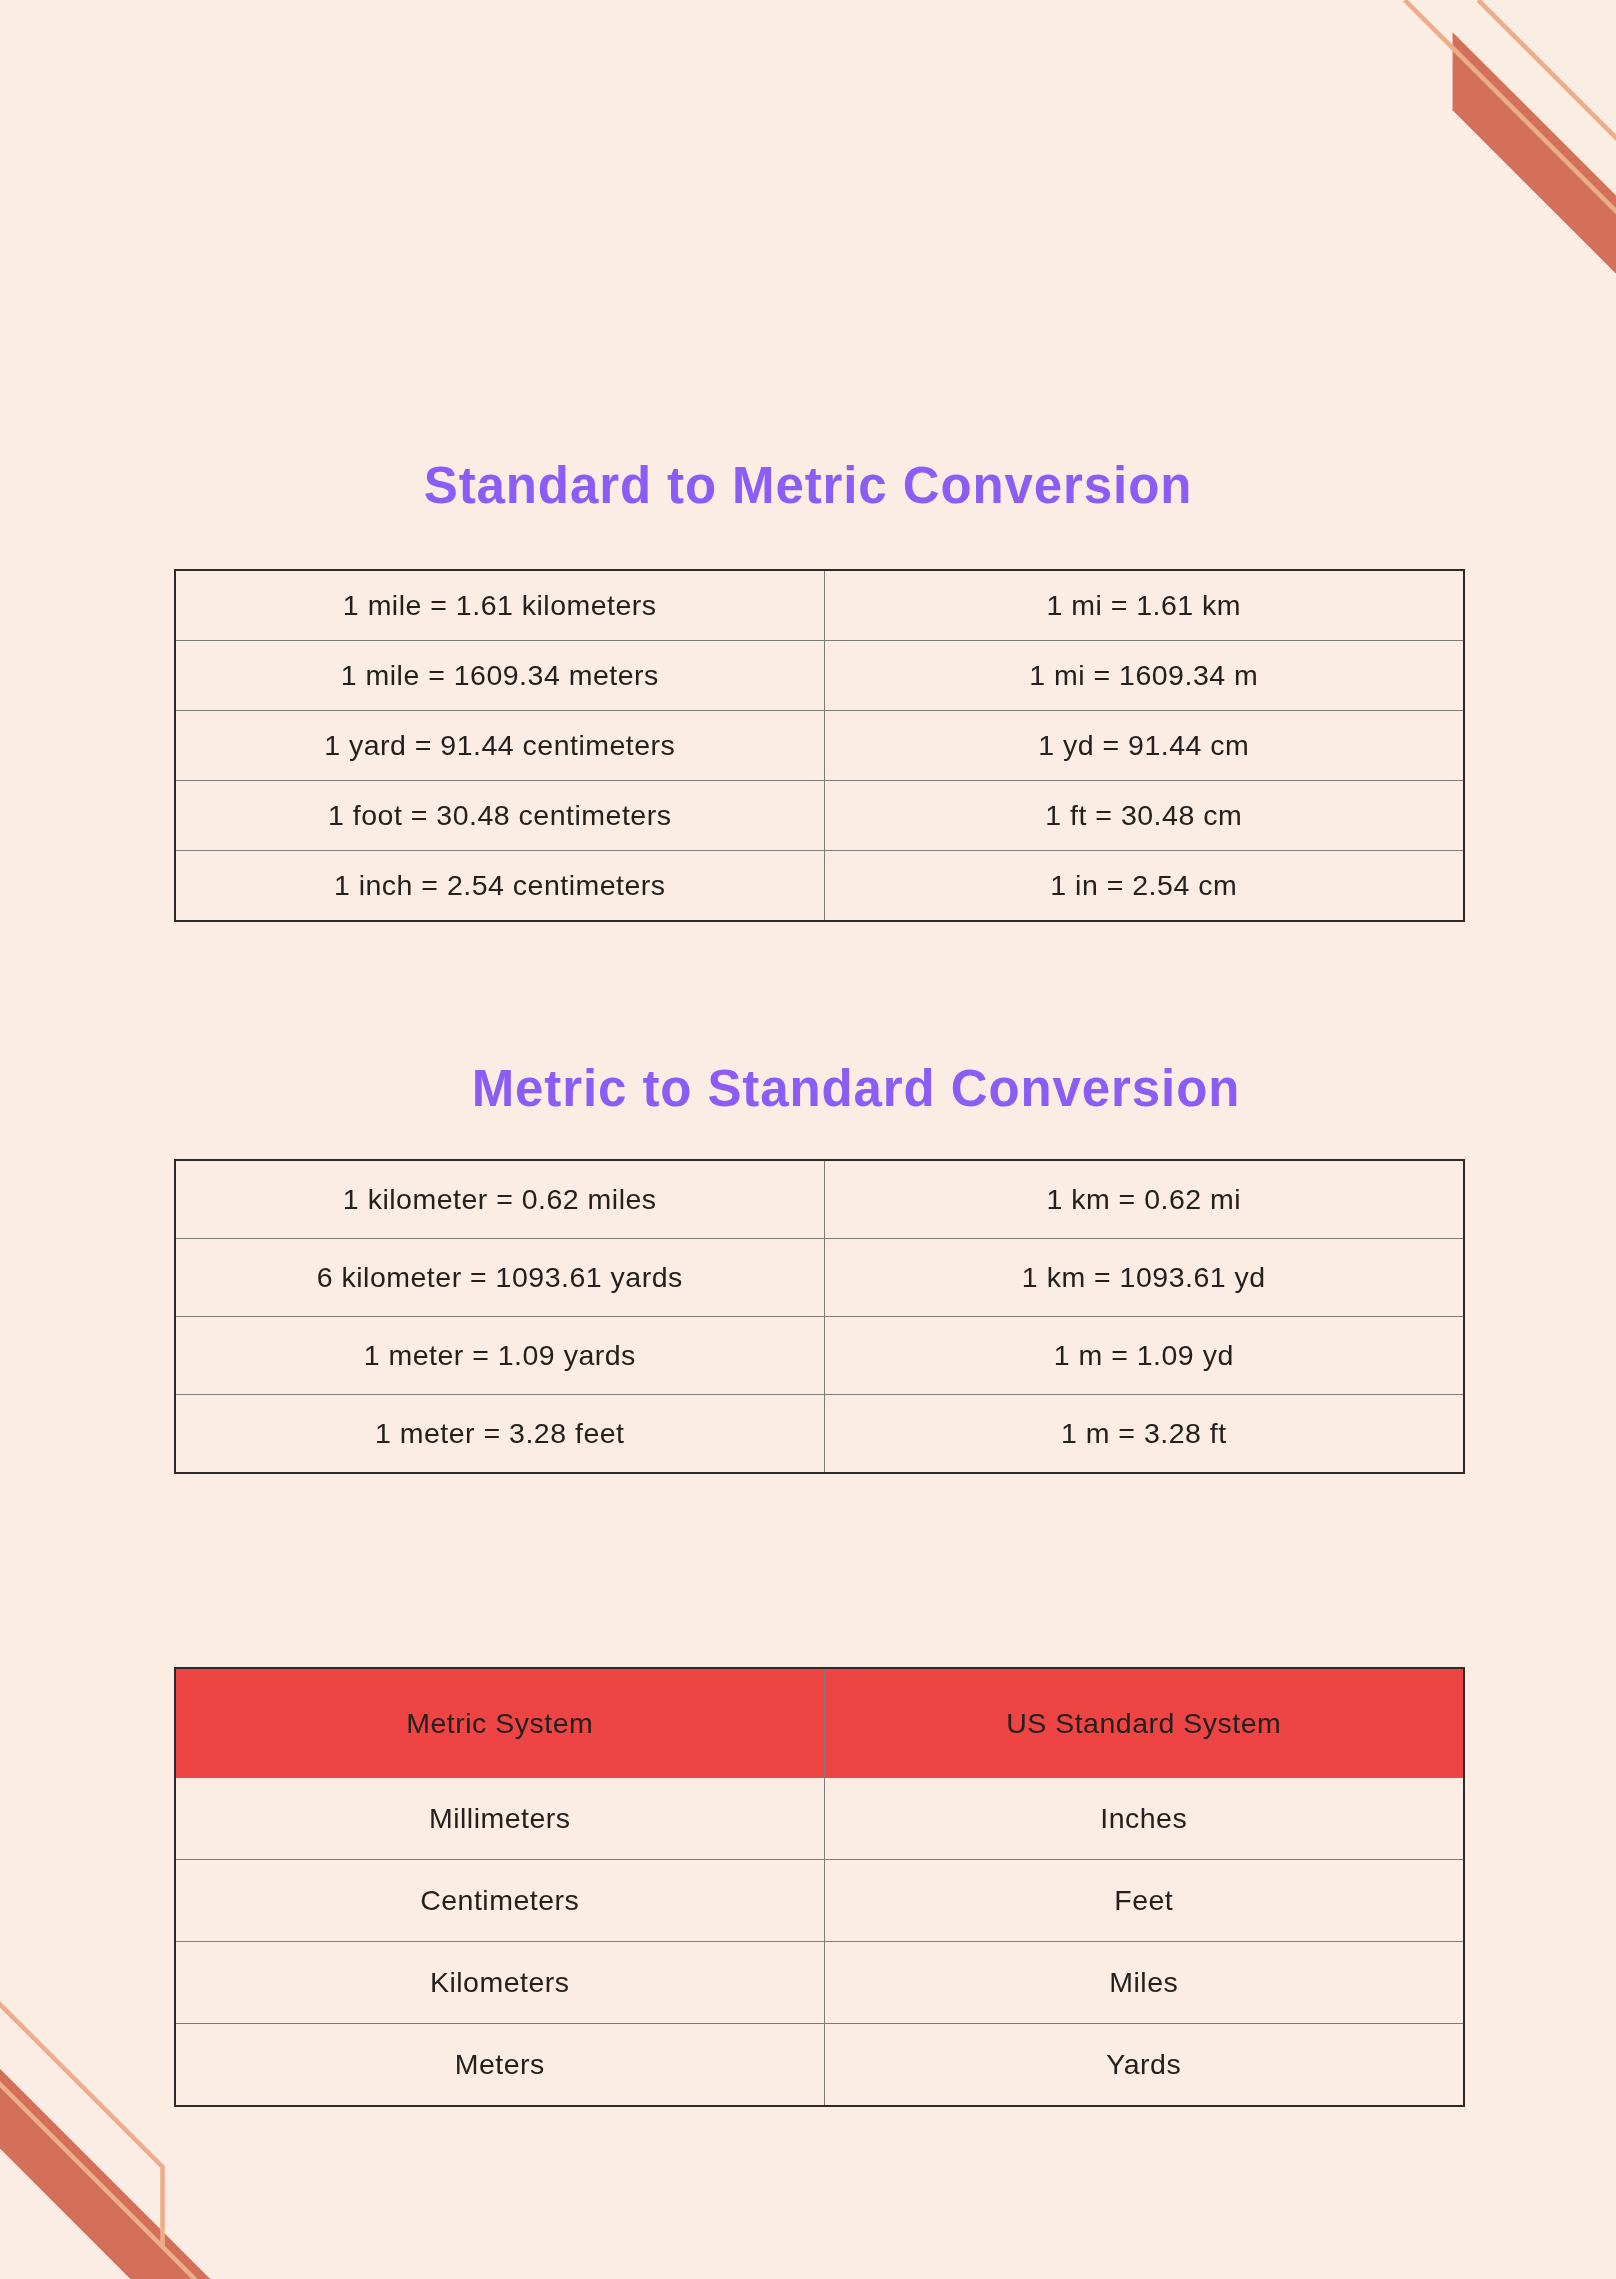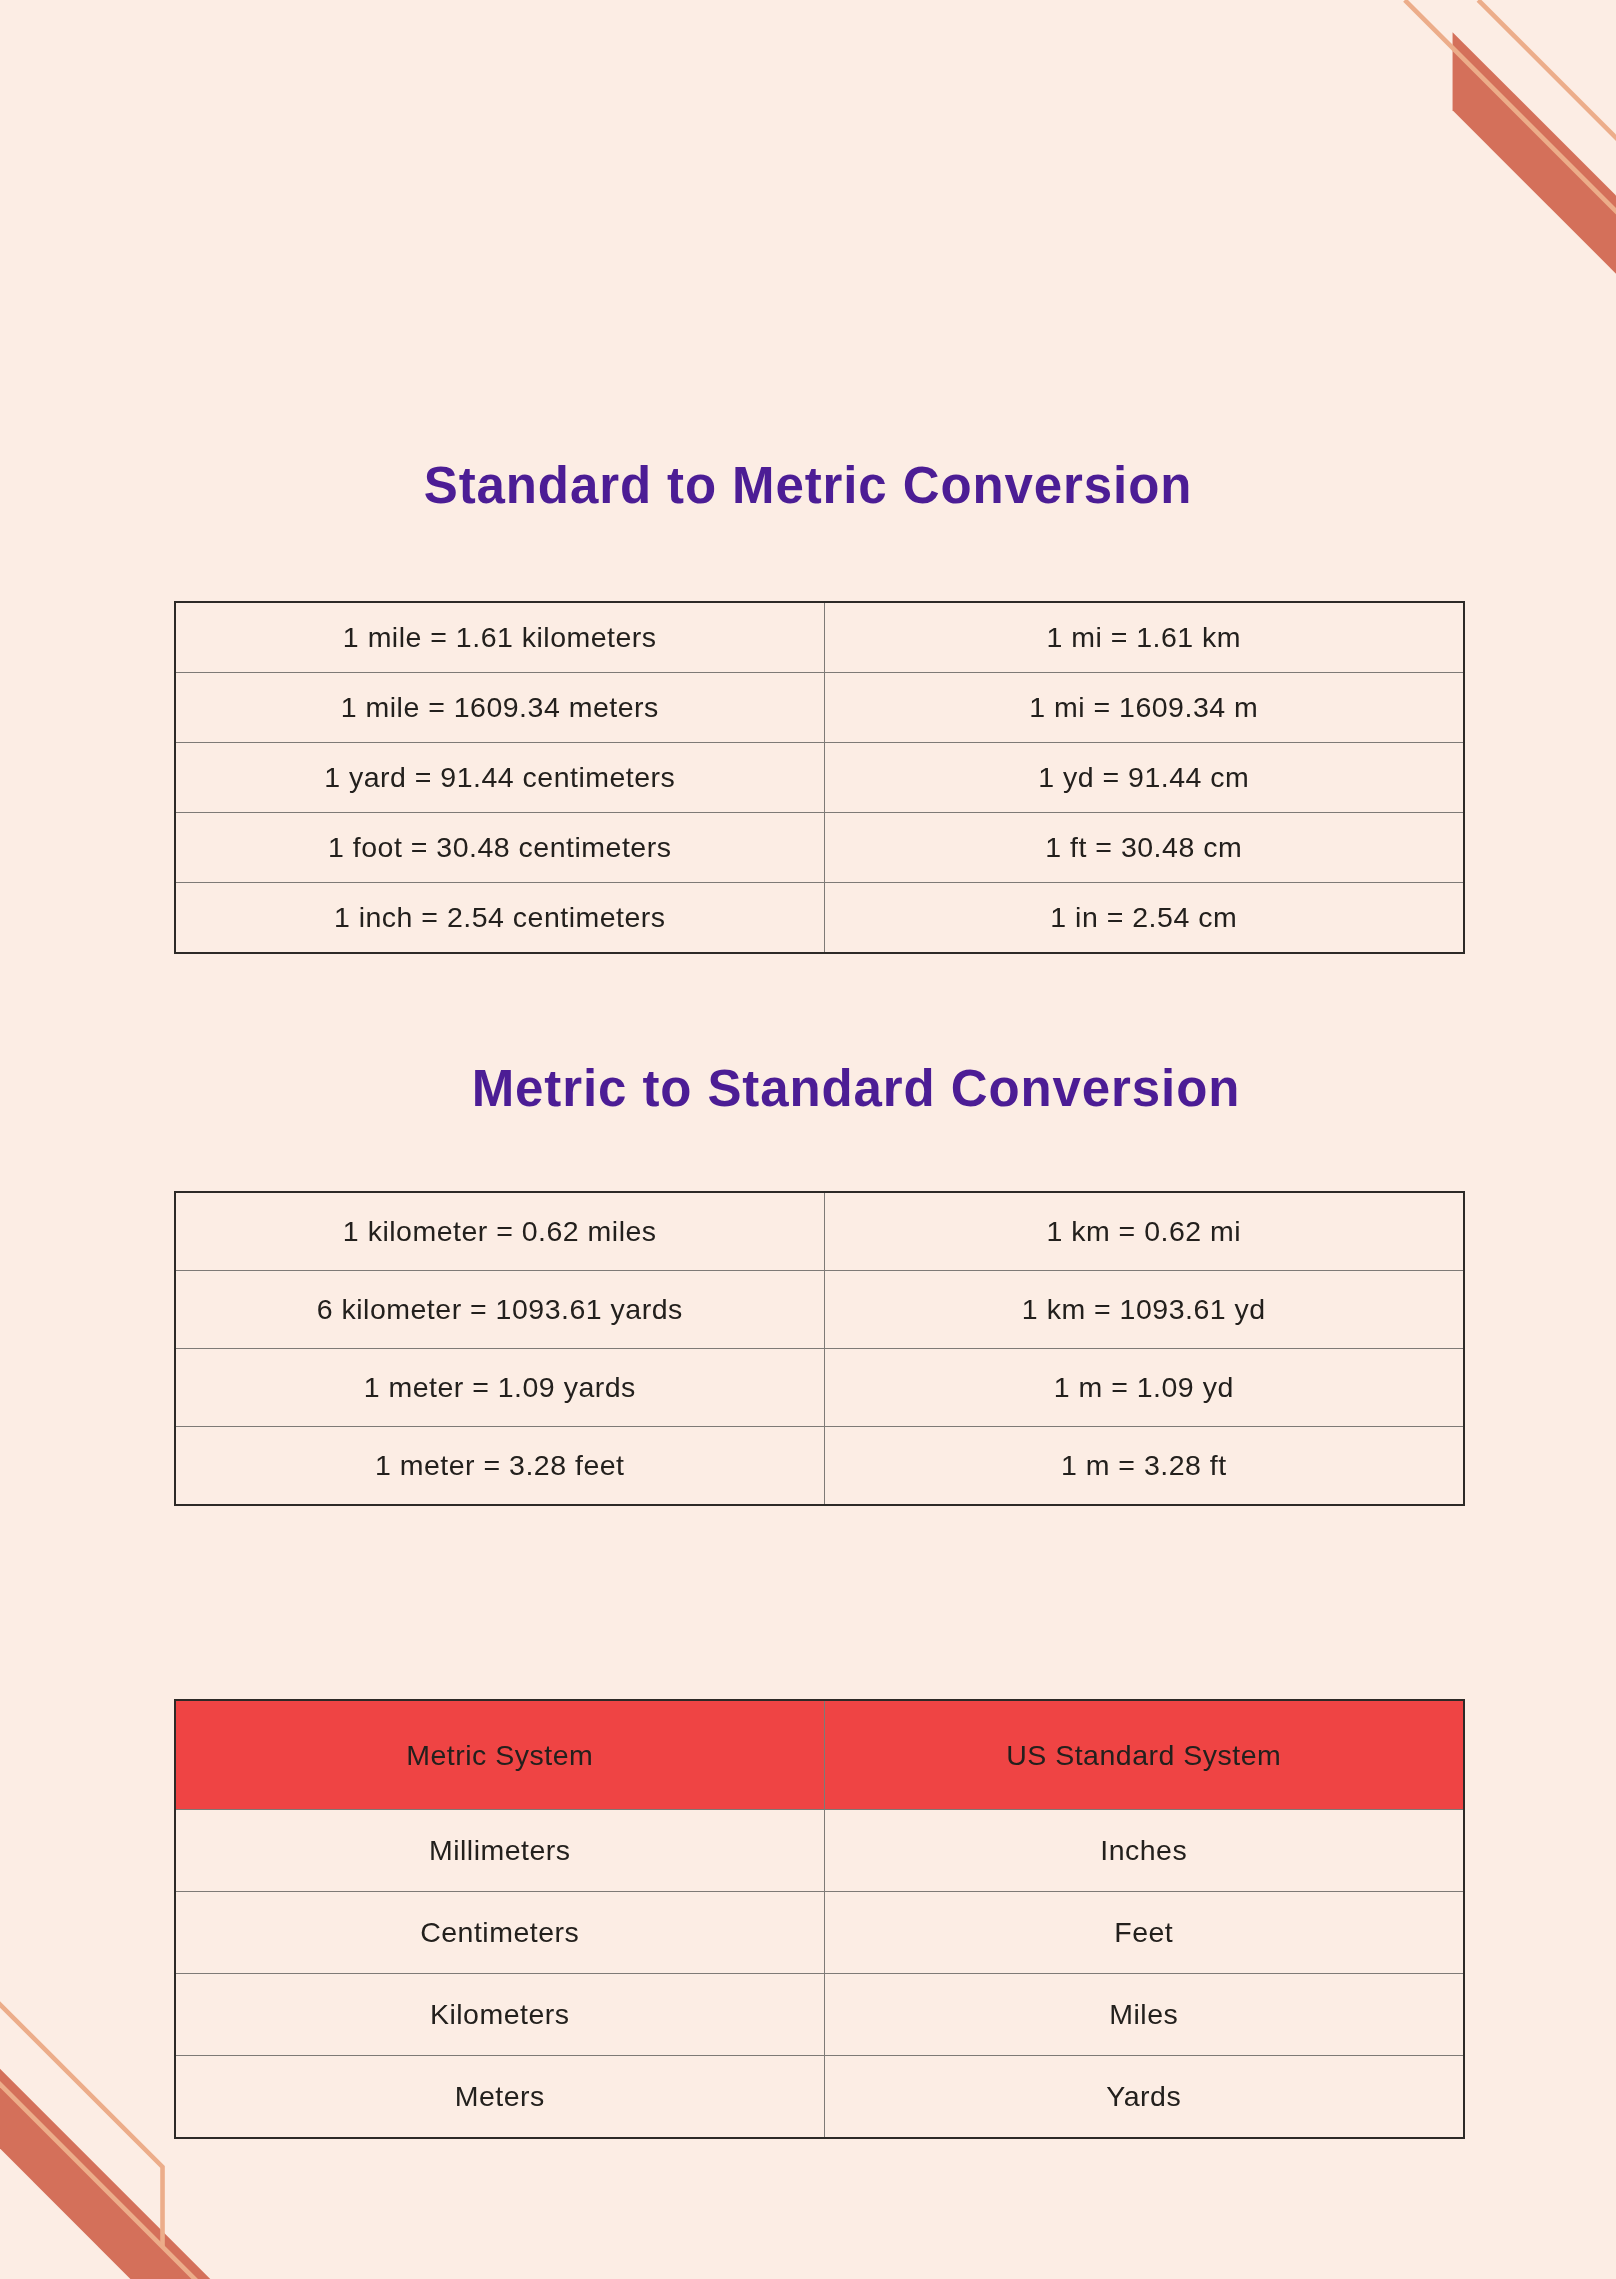--- a/index.html
+++ b/index.html
@@ -38,36 +38,35 @@
   }
   .section-heading {
     position: absolute;
     left: 0;
     width: 100%;
     text-align: center;
     font-size: 51px;
     line-height: 61px;
     font-weight: bold;
     letter-spacing: 0.9px;
-    color: #4c1d95;
+    color: #8b5cf6;
     z-index: 1;
   }
   .heading-1 { top: 455px; }
   .heading-2 { top: 1058px; margin-left: 48px; }
 
   table.conv {
     position: absolute;
     left: 174px;
     width: 1289px;
     border-collapse: collapse;
     table-layout: fixed;
     border: 2.8px solid #2D2A27;
     z-index: 1;
     background: #FCEDE4;
-    margin-top: 32px;
   }
   table.conv td, table.conv th {
     border: 1.8px solid #7E7A76;
     text-align: center;
     vertical-align: middle;
     font-size: 28.5px;
     letter-spacing: 0.5px;
     color: #23201D;
     font-weight: normal;
     padding: 0;

